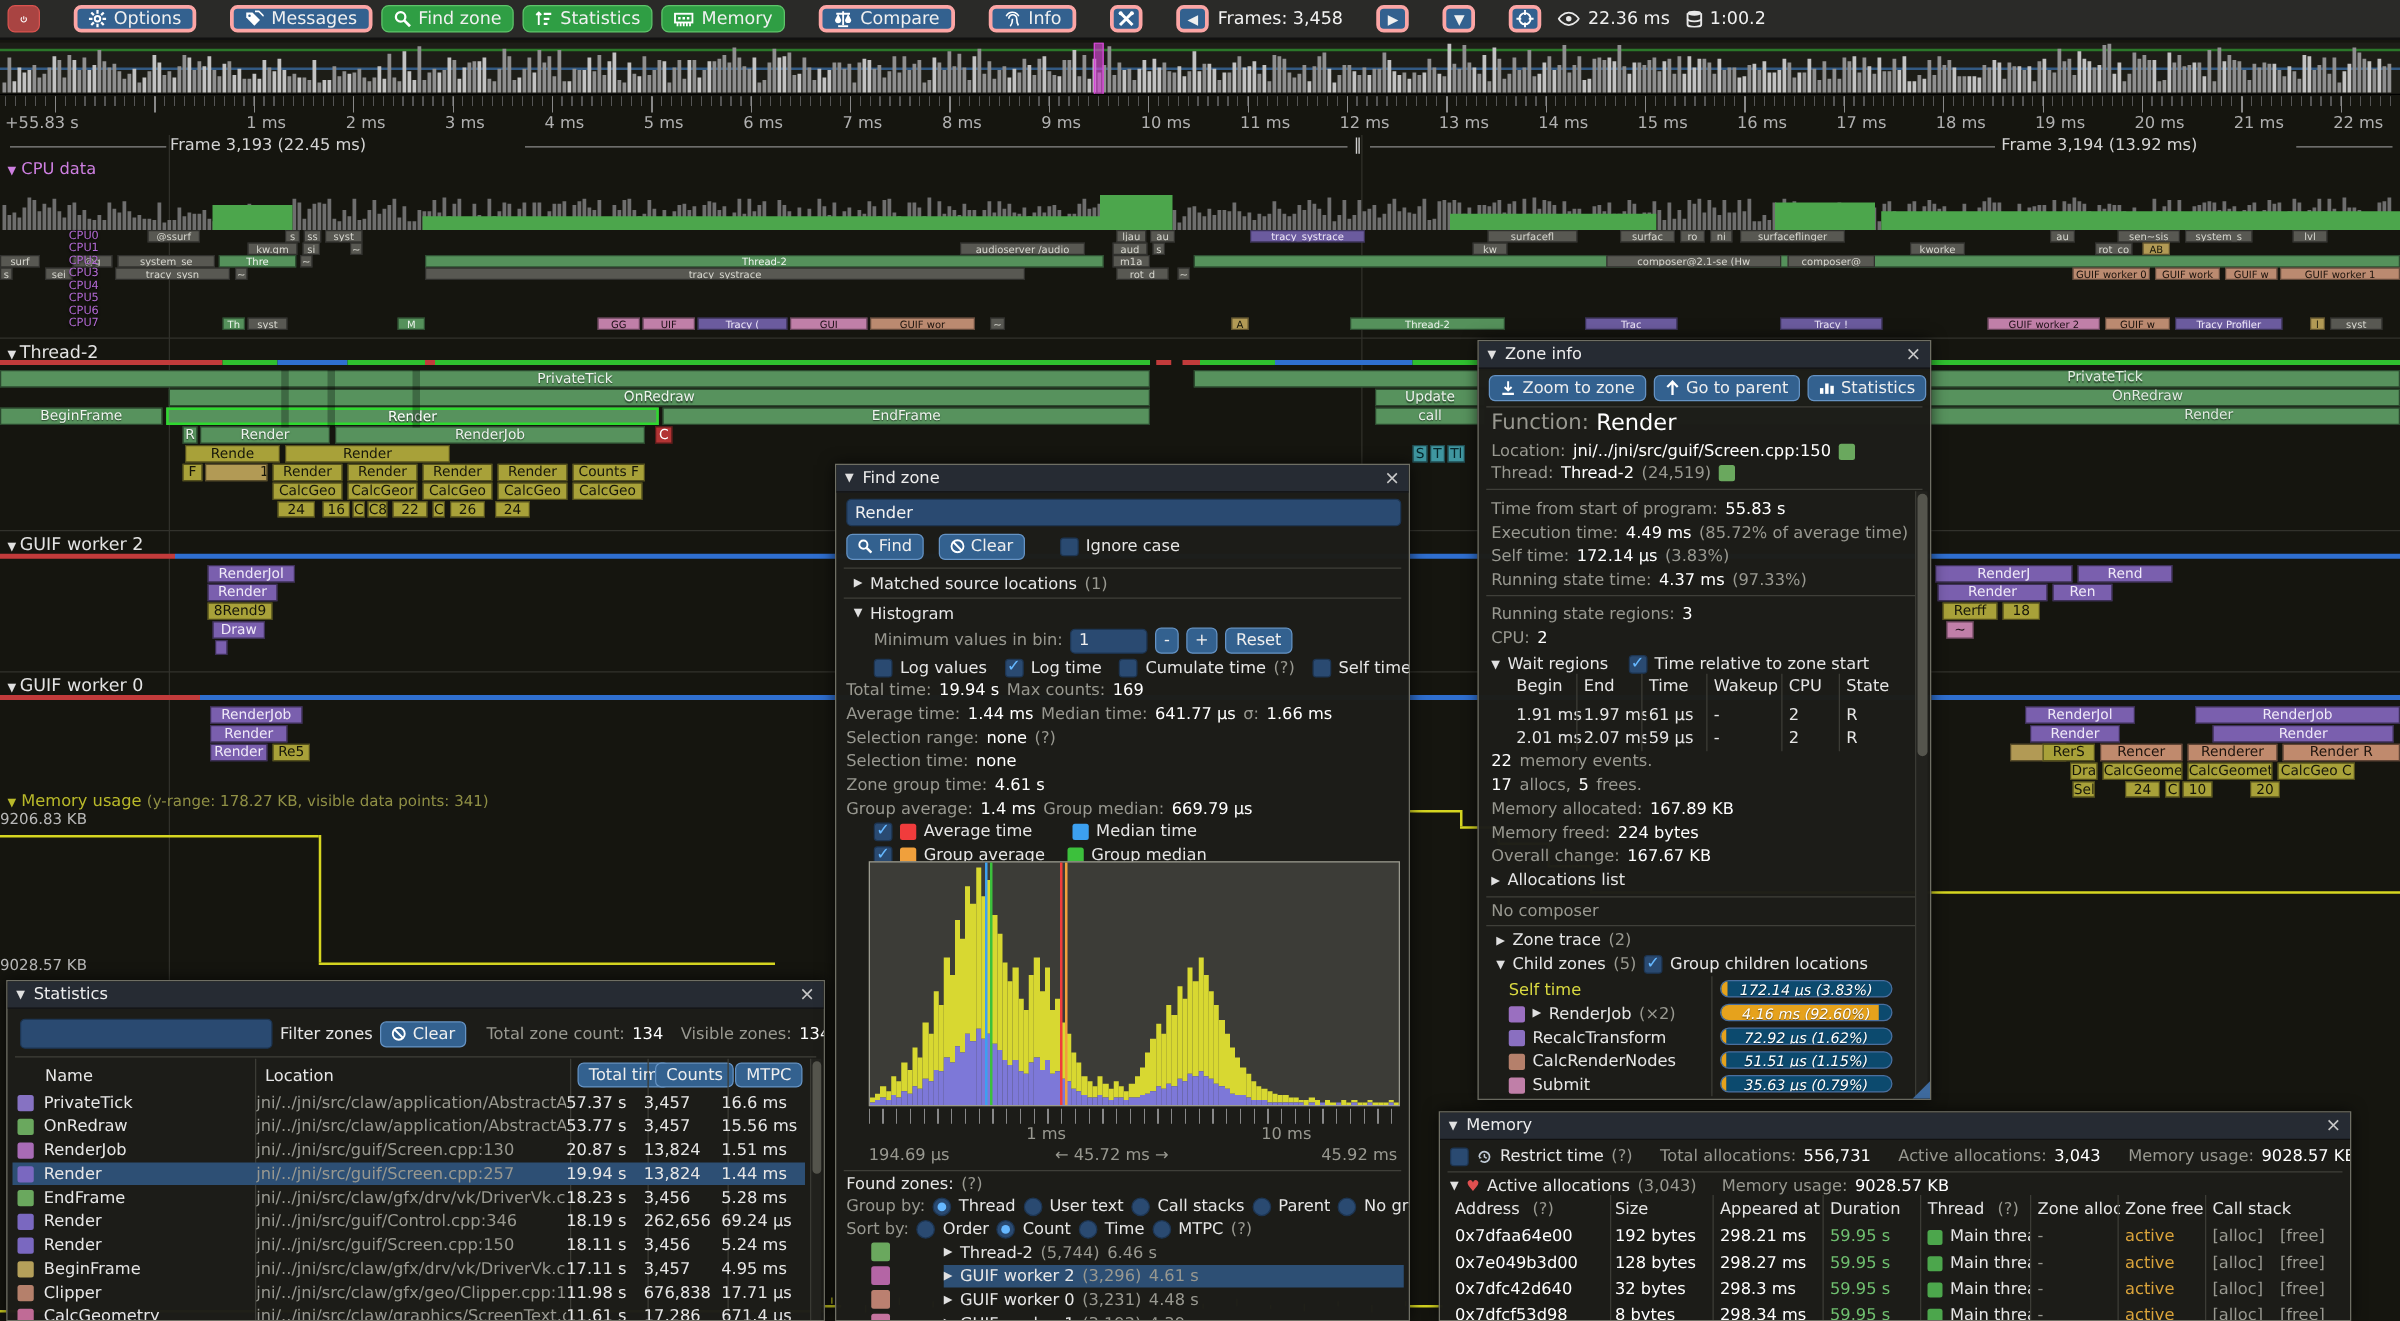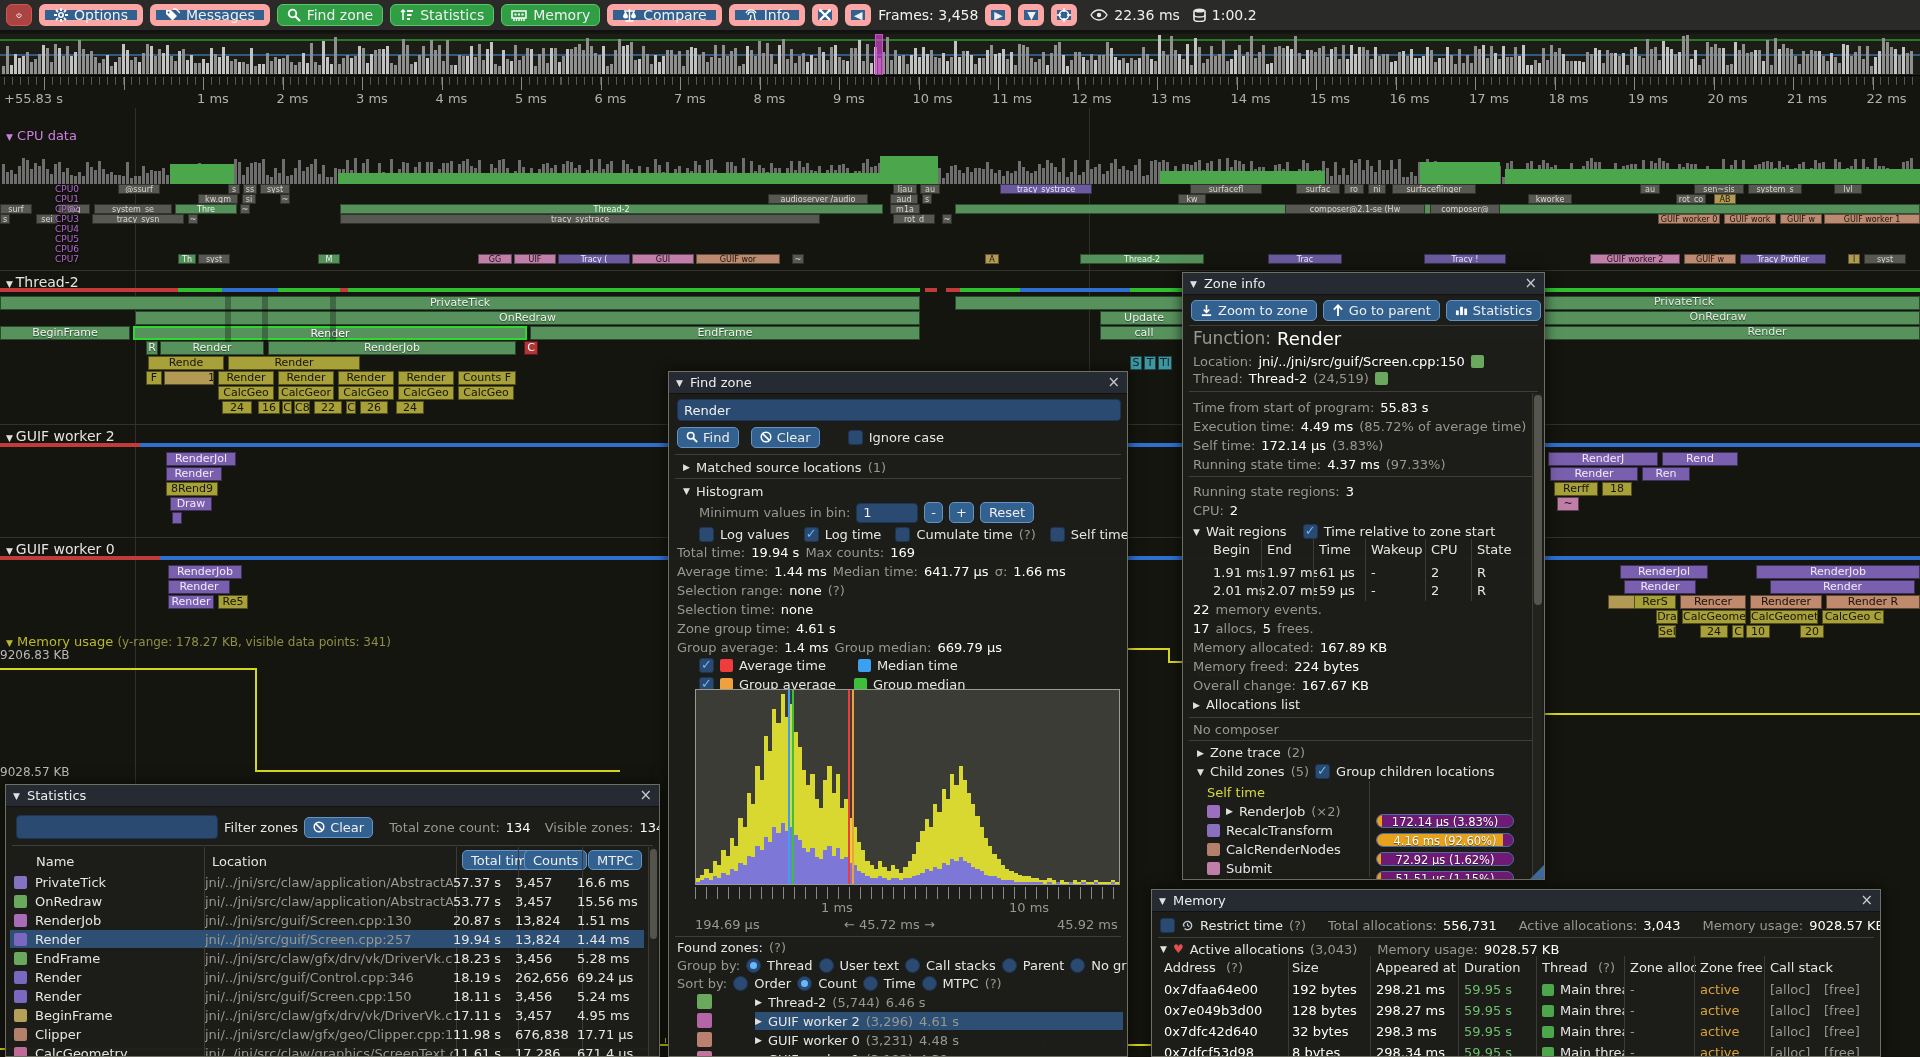--- a/index.html
+++ b/index.html
@@ -13,21 +13,21 @@
   .txt { color:#e6e6e6; }
   .grn { color:#6fbf6f; }
   .org { color:#d9a33b; }
   .yel { color:#d8d840; }
 
   
   #toolbar { position:absolute; left:0; top:0; width:1920px; height:32px; background:#2a2a28;
              border-bottom:2px solid #111; display:flex; align-items:center; gap:7px; padding:0 6px; }
   .tbtn { height:22px; display:inline-flex; align-items:center; gap:6px; padding:0 9px;
           border-radius:6px; font-size:14px; color:#f0f0f0; white-space:nowrap; }
-  .b-blue  { background:#33618f; border:6px solid #fca5a5; }
+  .b-blue  { background:#33618f; border:3px solid #fca5a5;margin-left:20px; }
   .b-green { background:#2f9e44; border:1px solid #5ec46a; }
   .b-red   { background:#a94442; border:1px solid #d9534f; width:26px; justify-content:center; }
   .b-sq    { width:26px; justify-content:center; padding:0; }
   .tbtxt { font-size:14px; color:#f2f2f2; }
   .tstat { display:inline-flex; align-items:center; gap:6px; color:#f0f0f0; font-size:14px; margin-left:6px; }
   svg.ic { display:block; }
 
   
   #frame-strip { position:absolute; left:0; top:34px; width:1920px; height:42px; background:#1d1d17;
                  border-bottom:1px solid #000; overflow:hidden; }
@@ -103,22 +103,22 @@
            border-left:14px solid transparent; border-bottom:14px solid #3e6a9e; }
 
   
   #fz-plot { position:absolute; background:#3c3c37; border:1px solid #9a9a8f; display:flex; align-items:flex-end; }
   .hbin { flex:1 1 auto; display:flex; flex-direction:column; justify-content:flex-end; height:100%; }
   .hy { background:#d8d831; width:100%; }
   .hp { background:#7d78d8; width:100%; }
   .hmark { position:absolute; top:0; bottom:0; width:2px; }
   #fz-axis { position:absolute; height:12px;
     background:repeating-linear-gradient(90deg,#888 0 1px,transparent 1px 11px); }
-  .pill { position:relative; height:14px; background:#701a75; border:1px solid #4a6f9f; border-radius:7px;
-          overflow:hidden; font-size:11.5px; color:#fff;margin-top:30px; }
+  .pill { position:relative; height:14px; background:#0c4a6e; border:1px solid #4a6f9f; border-radius:7px;
+          overflow:hidden; font-style:italic; font-size:11.5px; color:#fff; }
   .pillfill { position:absolute; left:0; top:0; bottom:0; background:#e6a21c; }
   .pilltext { position:absolute; left:0; right:0; top:0; text-align:center; line-height:14px; text-shadow:0 1px 1px rgba(0,0,0,.6); }
 
   .cell { position:absolute; overflow:hidden; white-space:nowrap; }
   .colsep { position:absolute; width:1px; background:#3c3c36; }
 </style>
 </head>
 <body>
 
 <div id="app">
@@ -729,20 +729,29 @@
       <span class="rlab" style="left: 1230.5px;">14 ms</span>
       <span class="rlab" style="left: 1310px;">15 ms</span>
       <span class="rlab" style="left: 1389.5px;">16 ms</span>
       <span class="rlab" style="left: 1469px;">17 ms</span>
       <span class="rlab" style="left: 1548.5px;">18 ms</span>
       <span class="rlab" style="left: 1628px;">19 ms</span>
       <span class="rlab" style="left: 1707.5px;">20 ms</span>
       <span class="rlab" style="left: 1787px;">21 ms</span>
       <span class="rlab" style="left: 1866.5px;">22 ms</span>
     </div>
+  <div id="frames-row">
+    <div class="fline" style="left:8px;width:125px"></div>
+    <span class="ftext" style="left:136px">Frame 3,193 (22.45 ms)</span>
+    <div class="fline" style="left:420px;width:658px"></div>
+    <span class="ftext" style="left:1083px;color:#cfcfcf">‖</span>
+    <div class="fline" style="left:1096px;width:500px"></div>
+    <span class="ftext" style="left:1601px">Frame 3,194 (13.92 ms)</span>
+    <div class="fline" style="left:1837px;width:77px"></div>
+  </div>
   <div class="vline" style="left:135px"></div>
   <div class="vline" style="left:1089px"></div>
 
   <div id="cpu-header"><span class="tri" style="color:#cd7fe0">▼</span> <span>CPU data</span></div>
   <div id="cpu-graph">
       <div class="cgbar" style="left: 2px; height: 20.4682px;"></div>
       <div class="cgbar" style="left: 6px; height: 11.714px;"></div>
       <div class="cgbar" style="left: 10px; height: 14.3609px;"></div>
       <div class="cgbar" style="left: 14px; height: 10.012px;"></div>
       <div class="cgbar" style="left: 18px; height: 17.5184px;"></div>

